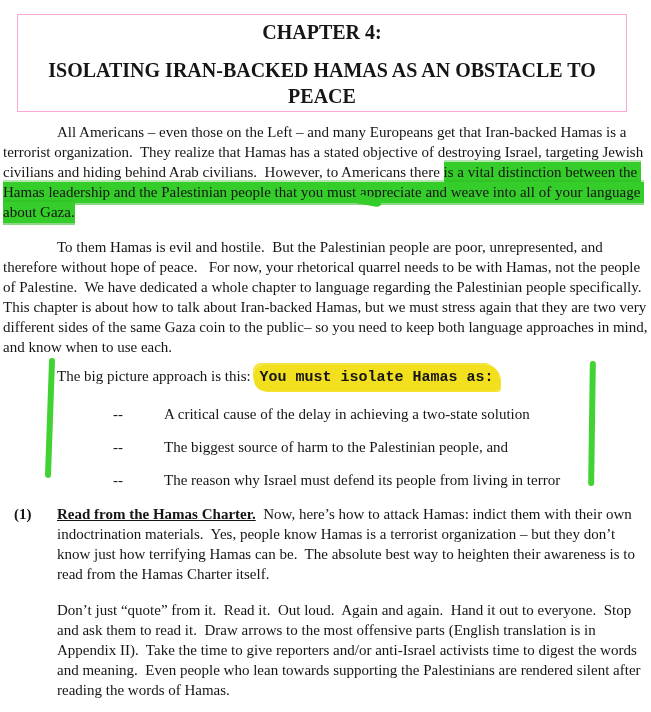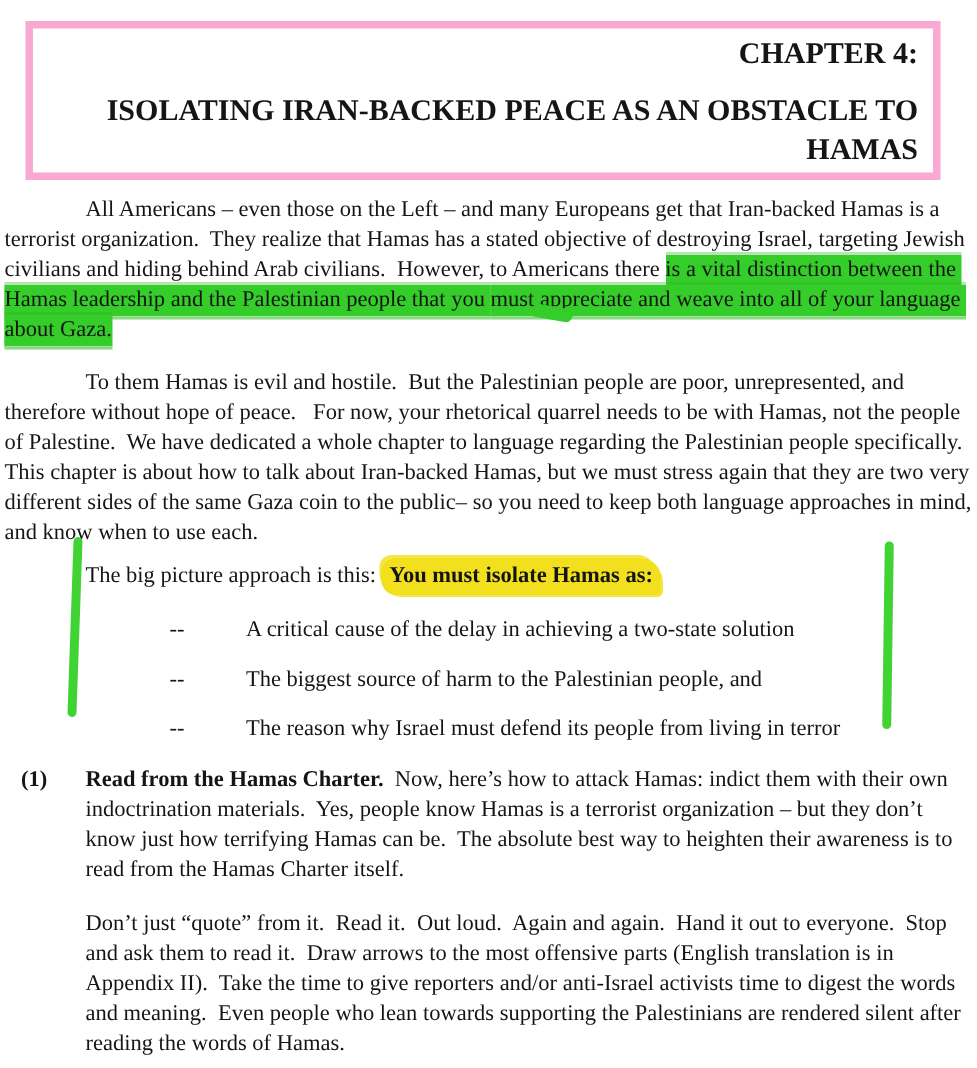--- a/index.html
+++ b/index.html
@@ -10,53 +10,54 @@
     font-family:"Liberation Serif","DejaVu Serif",serif;
     font-size:15px;line-height:20px;
     color:#151515;
     overflow:hidden;
     --green:#35cd2a;
     --yellow:#f2e01f;
     --bar:#41d334;
   }
   .title-box{
     margin:14px 24px 0 17px;
-    border:5px solid #f9a8d4;
-    text-align:right;
+    border:1px solid #f9a8d4;
+    text-align:center;
     font-weight:bold;
     padding:4px 10px 2px 10px;
   }
   .t-line{font-size:20px;line-height:26px;}
   .t-first{margin-bottom:12px;}
   .content{padding:0 2px 0 3px;white-space:pre-wrap;}
   .p1{margin:10px 0 15px 0;text-indent:54px;}
   .p2{margin:0 0 9px 0;text-indent:54px;}
   .bigline{margin:0 0 0 54px;}
   .bullet{position:relative;padding-left:161px;margin-top:13px;}
   .bullet-first{margin-top:16px;}
   .mk{position:absolute;left:110px;top:0;}
   .numbered{position:relative;padding-left:54px;margin-top:14px;}
   .num{position:absolute;left:11px;top:0;font-weight:bold;}
   .cont{margin:16px 0 0 54px;}
   .it{}
   .bd{font-weight:bold;}
-  .un{}
+  .un{text-decoration:underline;}
   .hl-green{
     background:var(--green);
     padding:2px 0 3px 0;
     -webkit-box-decoration-break:clone;
     box-decoration-break:clone;
     box-shadow:0 2px 0 rgba(45,180,32,.55), 0 -2px 0 rgba(45,180,32,.35);
     text-align:center;
   }
   .hl-yellow{
     background:var(--yellow);
     padding:4px 6px 5px 5px;
     border-radius:9px 14px 5px 11px;
     box-shadow:-2px -3px 0 -1px rgba(242,224,31,.85), 2px 2px 0 -1px rgba(242,224,31,.9);
+    font-family:Liberation Mono, monospace;
   }
   .tail{position:relative;}
   .tail::after{
     content:"";
     position:absolute;
     left:100%;top:55%;
     width:26px;height:9px;
     background:var(--green);
     transform:rotate(10deg);
     transform-origin:left center;
@@ -71,22 +72,22 @@
   .bar-left{left:47px;top:358px;height:120px;transform:rotate(2deg);}
   .bar-right{left:589px;top:361px;height:125px;transform:rotate(.8deg);}
 </style>
 </head>
 <body>
 
 <div class="page" style="--green: #35cd2a; --yellow: #f2e01f; --bar: #41d334;">
 
   <div class="title-box">
     <div class="t-line t-first">CHAPTER 4:</div>
-    <div class="t-line">ISOLATING IRAN-BACKED PEACE AS AN OBSTACLE TO</div>
-    <div class="t-line">HAMAS</div>
+    <div class="t-line">ISOLATING IRAN-BACKED HAMAS AS AN OBSTACLE TO</div>
+    <div class="t-line">PEACE</div>
   </div>
 
   <div class="content" id="doc-content"><div class="p1"><span>All Americans – even those on the Left – and many Europeans get that Iran-backed Hamas is a terrorist organization.  They realize that Hamas has a stated objective of destroying Israel, targeting Jewish civilians and hiding behind Arab civilians.  However, to Americans there </span><span class="hl-green">is a vital distinction between the Hamas leadership and the Palestinian people that you </span><span class="it hl-green tail">must</span><span class="hl-green"> appreciate and weave into all of your language about Gaza.</span></div><div class="p2"><span>To them Hamas is evil and hostile.  But the Palestinian people are poor, unrepresented, and therefore without hope of peace.   For now, your rhetorical quarrel needs to be with Hamas, not the people of Palestine.  We have dedicated a whole chapter to language regarding the Palestinian people specifically.  This chapter is about how to talk about Iran-backed Hamas, but we must stress again that they are two </span><span class="it">very different</span><span> sides of the same Gaza coin to the public– so you need to keep both language approaches in mind, and know when to use each.</span></div><div class="bigline"><span>The big picture approach is this: </span><span class="bd hl-yellow">You must isolate Hamas as:</span></div><div class="bullet bullet-first"><span class="mk">--</span><span><span class="it">A critical cause of the delay in achieving a two-state solution</span></span></div><div class="bullet"><span class="mk">--</span><span><span class="it">The biggest source of harm to the Palestinian people</span><span>, and</span></span></div><div class="bullet"><span class="mk">--</span><span><span class="it">The reason why Israel must defend its people from living in terror</span></span></div><div class="numbered"><span class="num">(1)</span><span class="bd un">Read from the Hamas Charter.</span><span>  Now, here’s how to attack Hamas: indict them with their own indoctrination materials.  Yes, people know Hamas is a terrorist organization – but they don’t know </span><span class="it">just how terrifying</span><span> Hamas can be.  The absolute best way to heighten their awareness is to read from the Hamas Charter itself.</span></div><div class="cont"><span>Don’t just </span><span class="it">“quote”</span><span> from it.  Read it.  Out loud.  Again and again.  Hand it out to everyone.  Stop and ask them to read it.  Draw arrows to the most offensive parts (English translation is in Appendix II).  Take the time to give reporters and/or anti-Israel activists time to digest the words and meaning.  Even people who lean towards supporting the Palestinians are rendered silent after reading the words of Hamas.</span></div></div>
 
   <div class="bar bar-left"></div>
   <div class="bar bar-right"></div>
 
 </div>
 
 </body></html>

